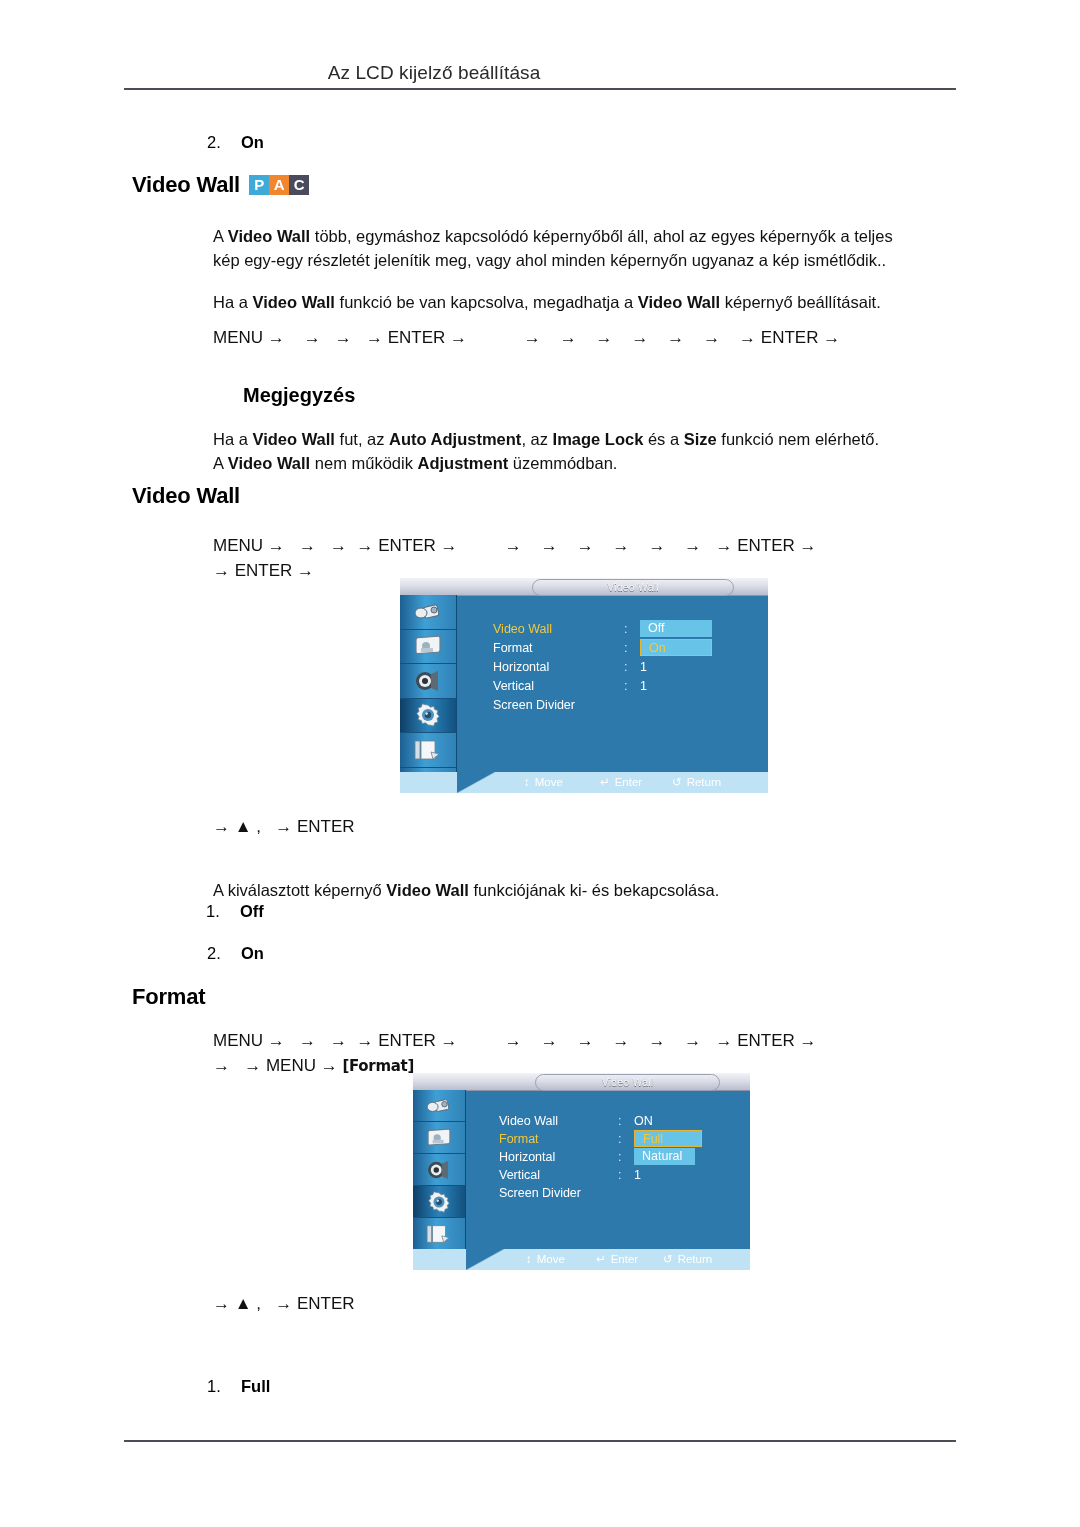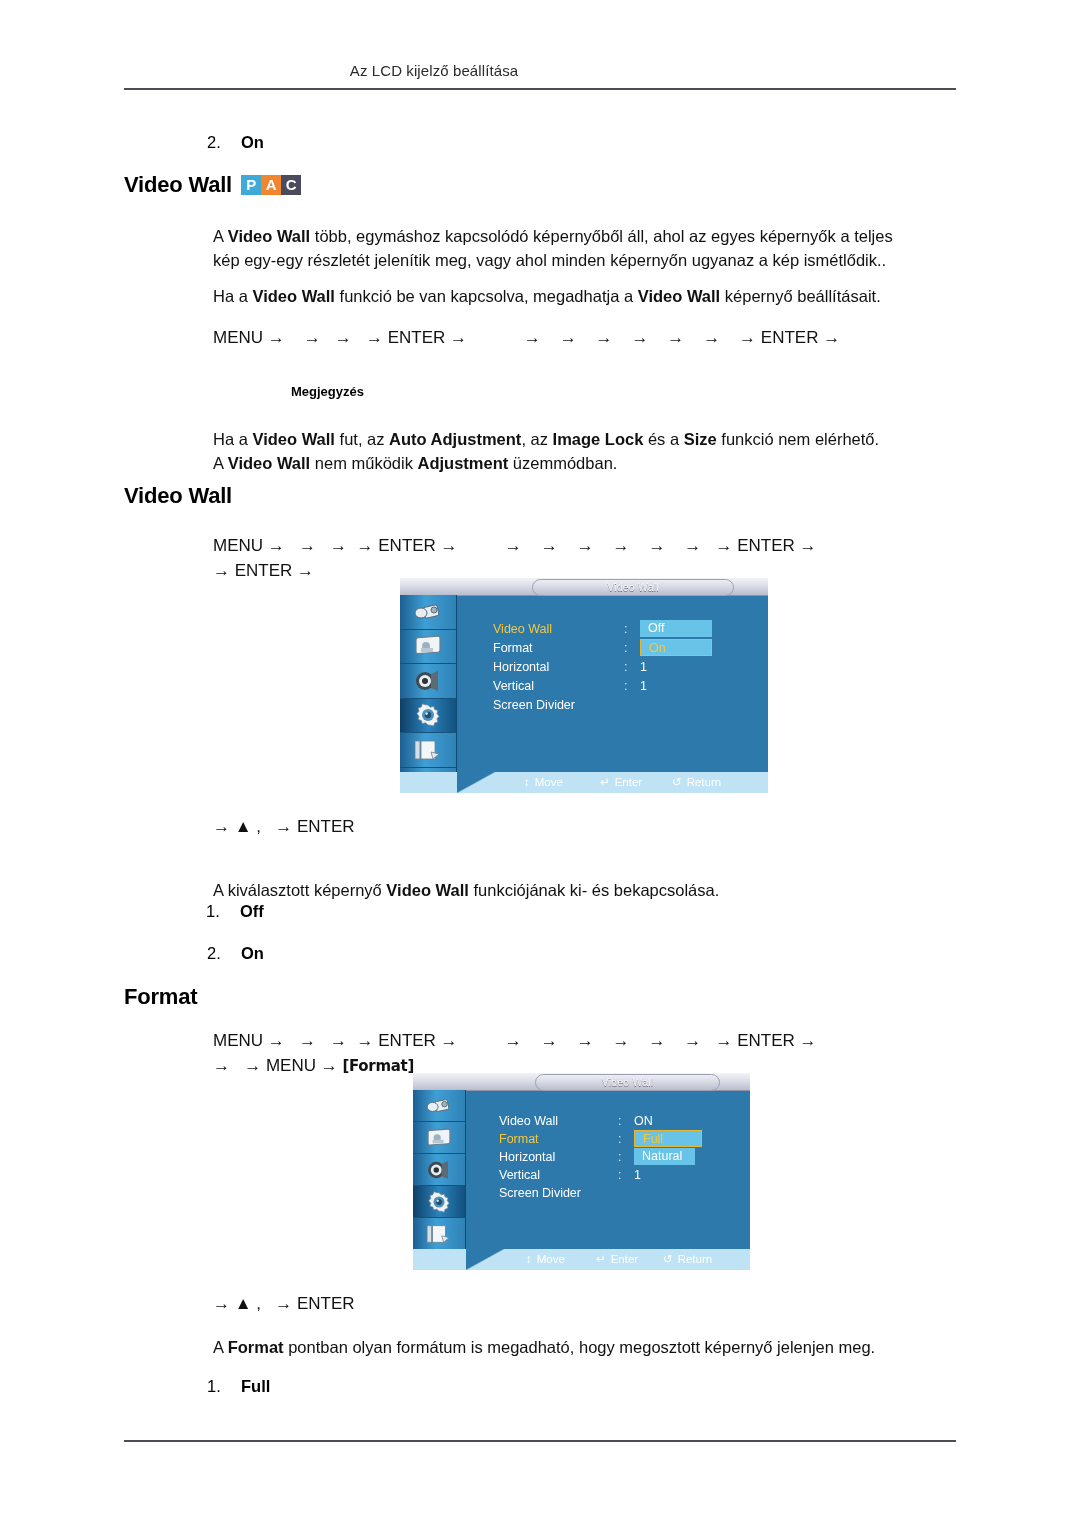--- a/index.html
+++ b/index.html
@@ -24,21 +24,21 @@
     height: 1527px;
   }
 
   
   .running-head {
     position: absolute;
     left: 0;
     top: 62px;
     width: 868px;
     text-align: center;
-    font-size: 15px;
+    font-size: 19px;
     color: #2a2a2a;
     letter-spacing: 0.1px;
   }
   .rule {
     position: absolute;
     left: 124px;
     width: 832px;
     height: 0;
     border-top: 2px solid #4d4d55;
   }
@@ -64,20 +64,21 @@
   .numitem .lbl { font-weight: bold; }
 
   
   .h1 {
     position: absolute;
     font-size: 22px;
     font-weight: bold;
     letter-spacing: -0.2px;
     color: #000;
     white-space: nowrap;
+    margin-left: 8px;
   }
 
   
   .pac {
     display: inline-block;
     vertical-align: 2px;
     margin-left: 9px;
     line-height: 0;
     white-space: nowrap;
   }
@@ -92,23 +93,22 @@
     font-weight: bold;
     font-family: "Liberation Sans", sans-serif;
   }
   .pac .p { background: #3fa9d8; }
   .pac .a { background: #f2862e; }
   .pac .c { background: #4b4b5e; }
 
   
   .note-title {
     position: absolute;
-    font-size: 13px;
+    font-size: 20px;
     font-weight: bold;
-    margin-left: 48px;
   }
 
   
   .navline {
     position: absolute;
     font-size: 17px;
     line-height: 26px;
     white-space: pre;
     color: #111;
   }
@@ -264,21 +264,21 @@
     <span class="num">2.</span><span class="lbl">On</span>
   </div>
 
   <div class="h1" style="left:124px; top:172px;">
     <span>Video Wall</span><span class="pac"><span class="p">P</span><span class="a">A</span><span class="c">C</span></span>
   </div>
 
   <div class="tx" style="left:213px; top:224px;"><span>A </span><span class="b">Video Wall</span><span> több, egymáshoz kapcsolódó képernyőből áll, ahol az egyes képernyők a teljes</span></div>
   <div class="tx" style="left:213px; top:248px;"><span>kép egy-egy részletét jelenítik meg, vagy ahol minden képernyőn ugyanaz a kép ismétlődik..</span></div>
 
-  <div class="tx" style="left:213px; top:284px;"><span>Ha a </span><span class="b">Video Wall</span><span> funkció be van kapcsolva, megadhatja a </span><span class="b">Video Wall</span><span> képernyő beállításait.</span></div>
+  <div class="tx" style="left:213px; top:290px;"><span>Ha a </span><span class="b">Video Wall</span><span> funkció be van kapcsolva, megadhatja a </span><span class="b">Video Wall</span><span> képernyő beállításait.</span></div>
 
   <div class="navline" style="left:213px; top:325px;">MENU →    →   →   → ENTER →            →    →    →    →    →    →    → ENTER →</div>
 
   <div class="note-title" style="left:243px; top:384px;">Megjegyzés</div>
   <div class="tx" style="left:213px; top:427px;"><span>Ha a </span><span class="b">Video Wall</span><span> fut, az </span><span class="b">Auto Adjustment</span><span>, az </span><span class="b">Image Lock</span><span> és a </span><span class="b">Size</span><span> funkció nem elérhető.</span></div>
   <div class="tx" style="left:213px; top:451px;"><span>A </span><span class="b">Video Wall</span><span> nem működik </span><span class="b">Adjustment</span><span> üzemmódban.</span></div>
 
   <div class="h1" style="left:124px; top:483px;">Video Wall</div>
 
   <div class="navline" style="left:213px; top:533px;">MENU →   →   →  → ENTER →          →    →    →    →    →    →   → ENTER →</div>
@@ -499,20 +499,19 @@
 
     <div class="osd-footer">
       <div class="notch" style="left:53px;"></div>
       <div class="fitem" style="left:113px;"><span class="gl">↕</span><span>Move</span></div>
       <div class="fitem" style="left:183px;"><span class="gl">↵</span><span>Enter</span></div>
       <div class="fitem" style="left:250px;"><span class="gl">↺</span><span>Return</span></div>
     </div>
   </div>
 
   <div class="navline" style="left:213px; top:1291px;">→ ▲ ,   → ENTER</div>
-  <div class="tx" style="left:213px; top:1335px;"><span>A </span><span class="b">Format</span><span> pontban olyan formátum is megadható, hogy megosztott képernyő jelenjen meg.</span></div>
 
   <div class="numitem" style="left:207px; top:1375px;">
     <span class="num">1.</span><span class="lbl">Full</span>
   </div>
 
   <div class="rule bottom"></div>
 </div>
 
 </body></html>

